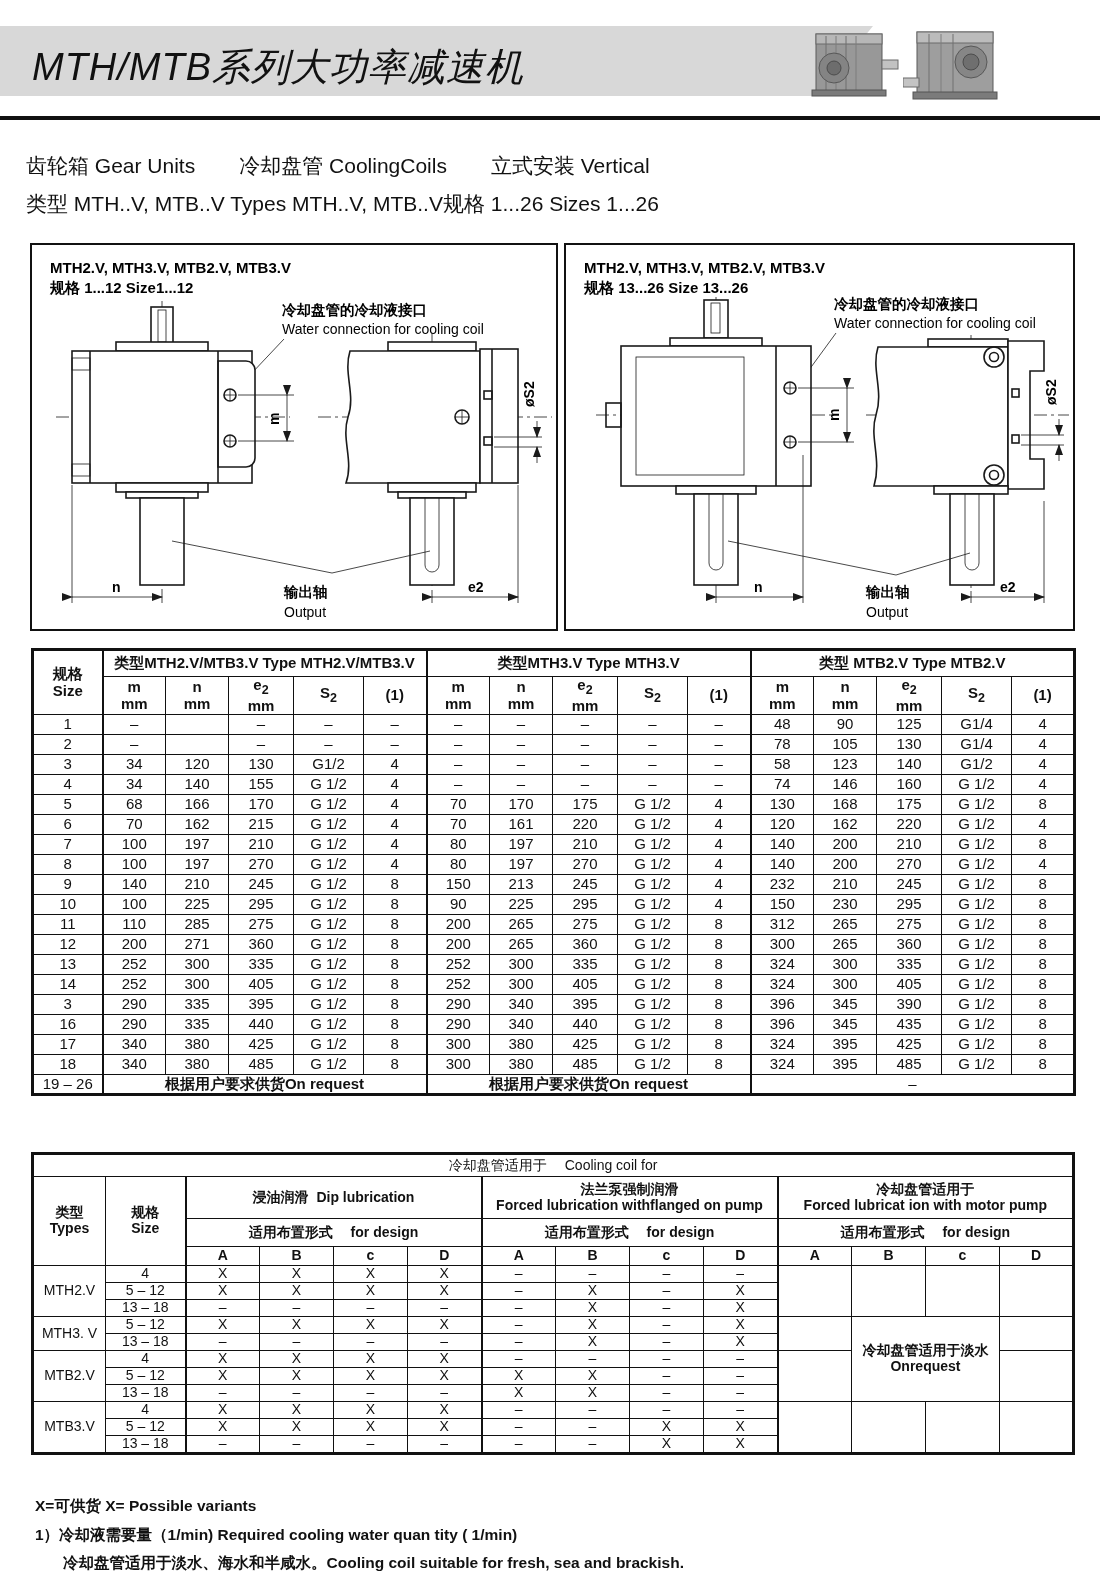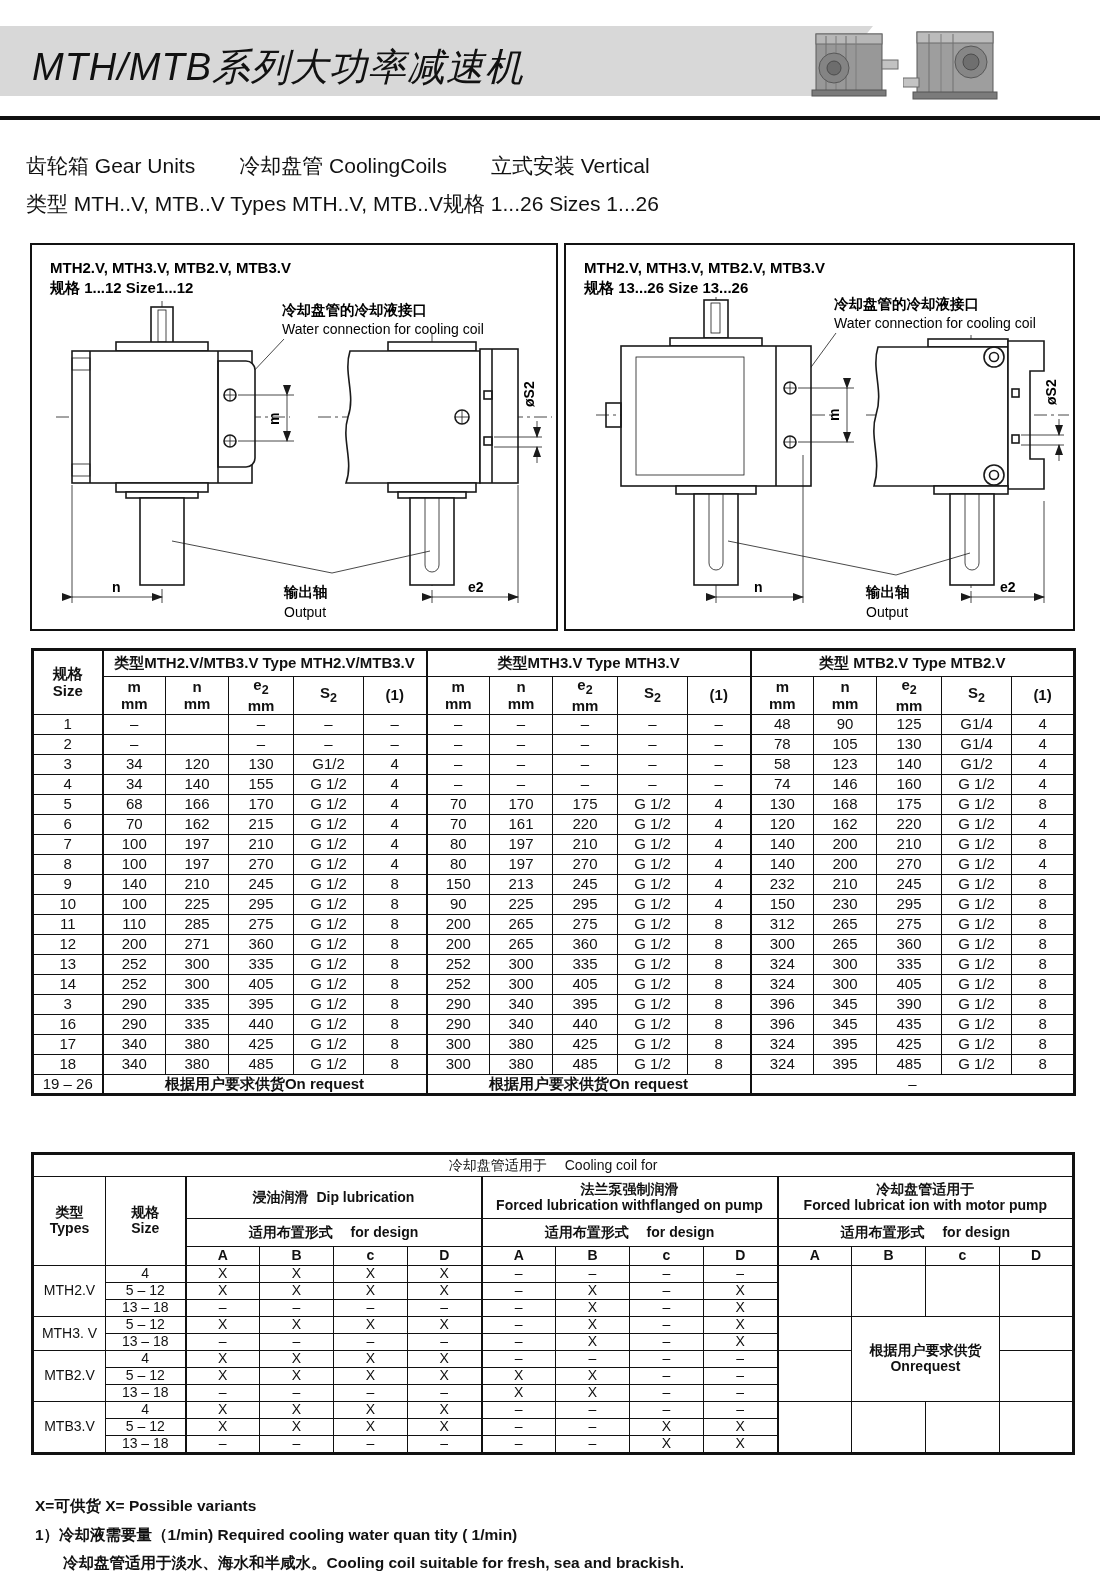--- a/index.html
+++ b/index.html
@@ -744,21 +744,21 @@
           <td>5 – 12</td>
           <td class="gsep">X</td>
           <td>X</td>
           <td>X</td>
           <td>X</td>
           <td class="gsep">–</td>
           <td>X</td>
           <td>–</td>
           <td>X</td>
           <td class="gsep" rowspan="2"></td>
-          <td rowspan="5" colspan="2" class="onreq"><span>根据用户要求供货</span><br><span>Onrequest</span></td>
+          <td rowspan="5" colspan="2" class="onreq"><span>冷却盘管适用于淡水</span><br><span>Onrequest</span></td>
           <td rowspan="2"></td>
         </tr>
         <tr>
           <td>13 – 18</td>
           <td class="gsep">–</td>
           <td>–</td>
           <td>–</td>
           <td>–</td>
           <td class="gsep">–</td>
           <td>X</td>

